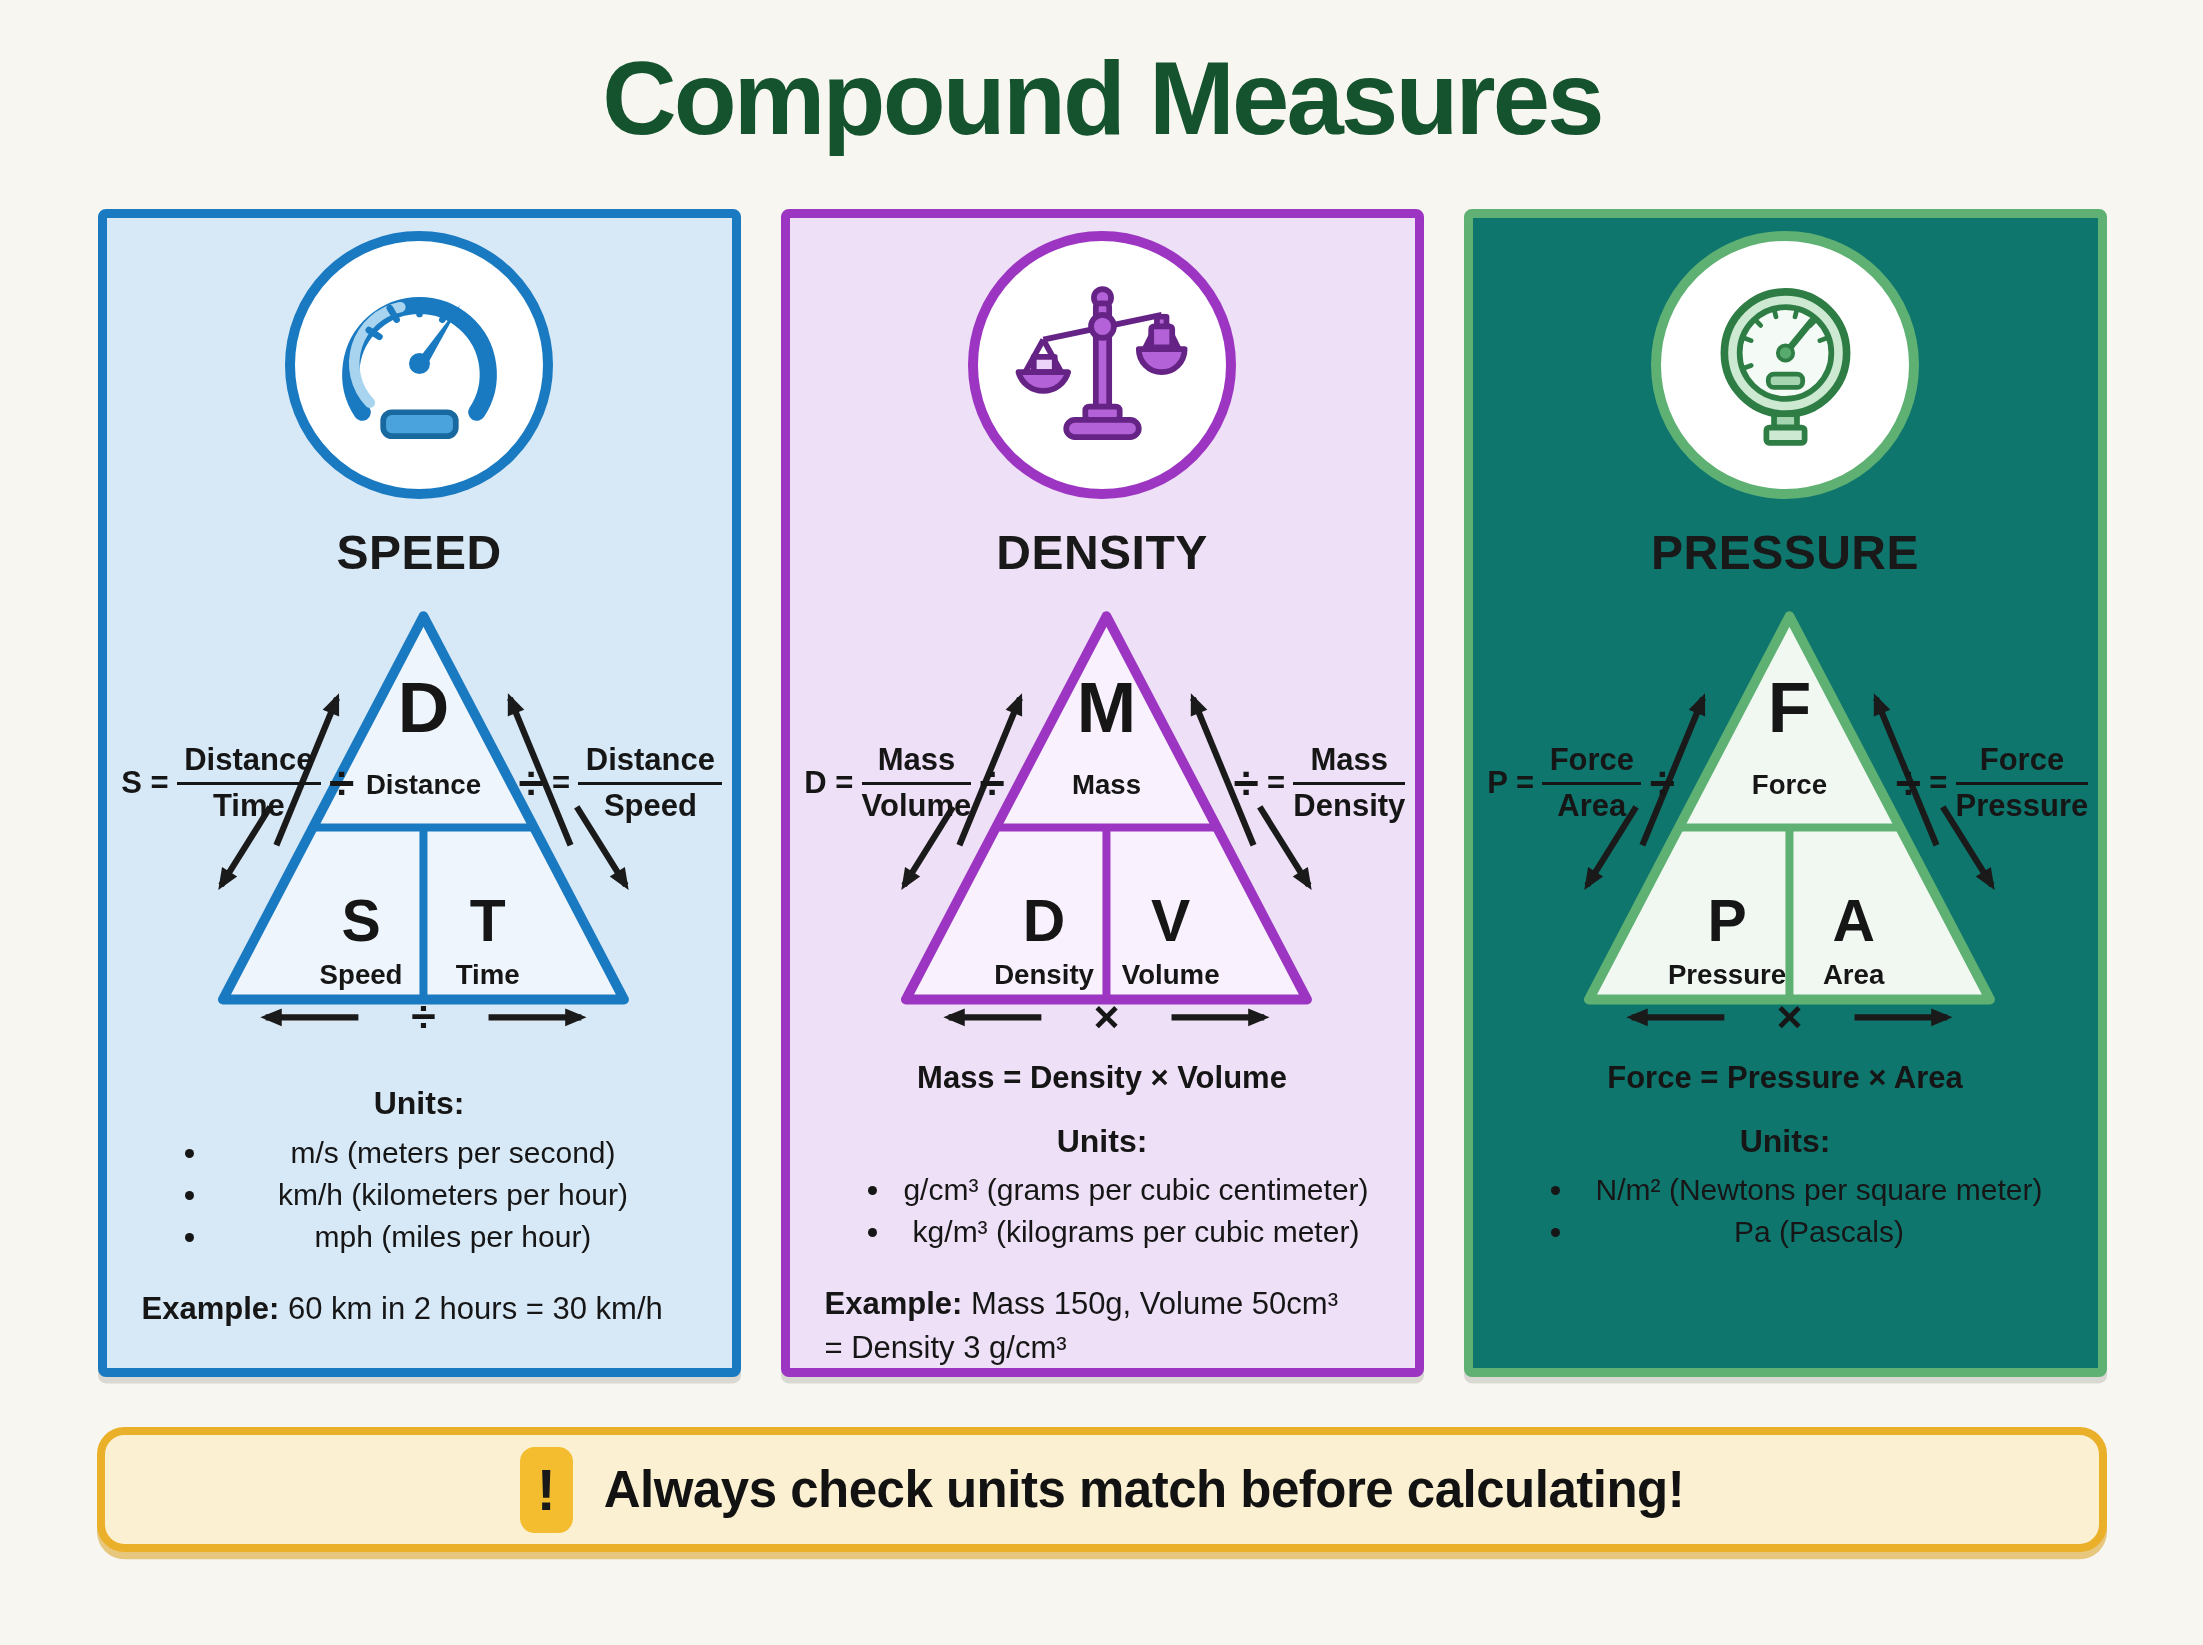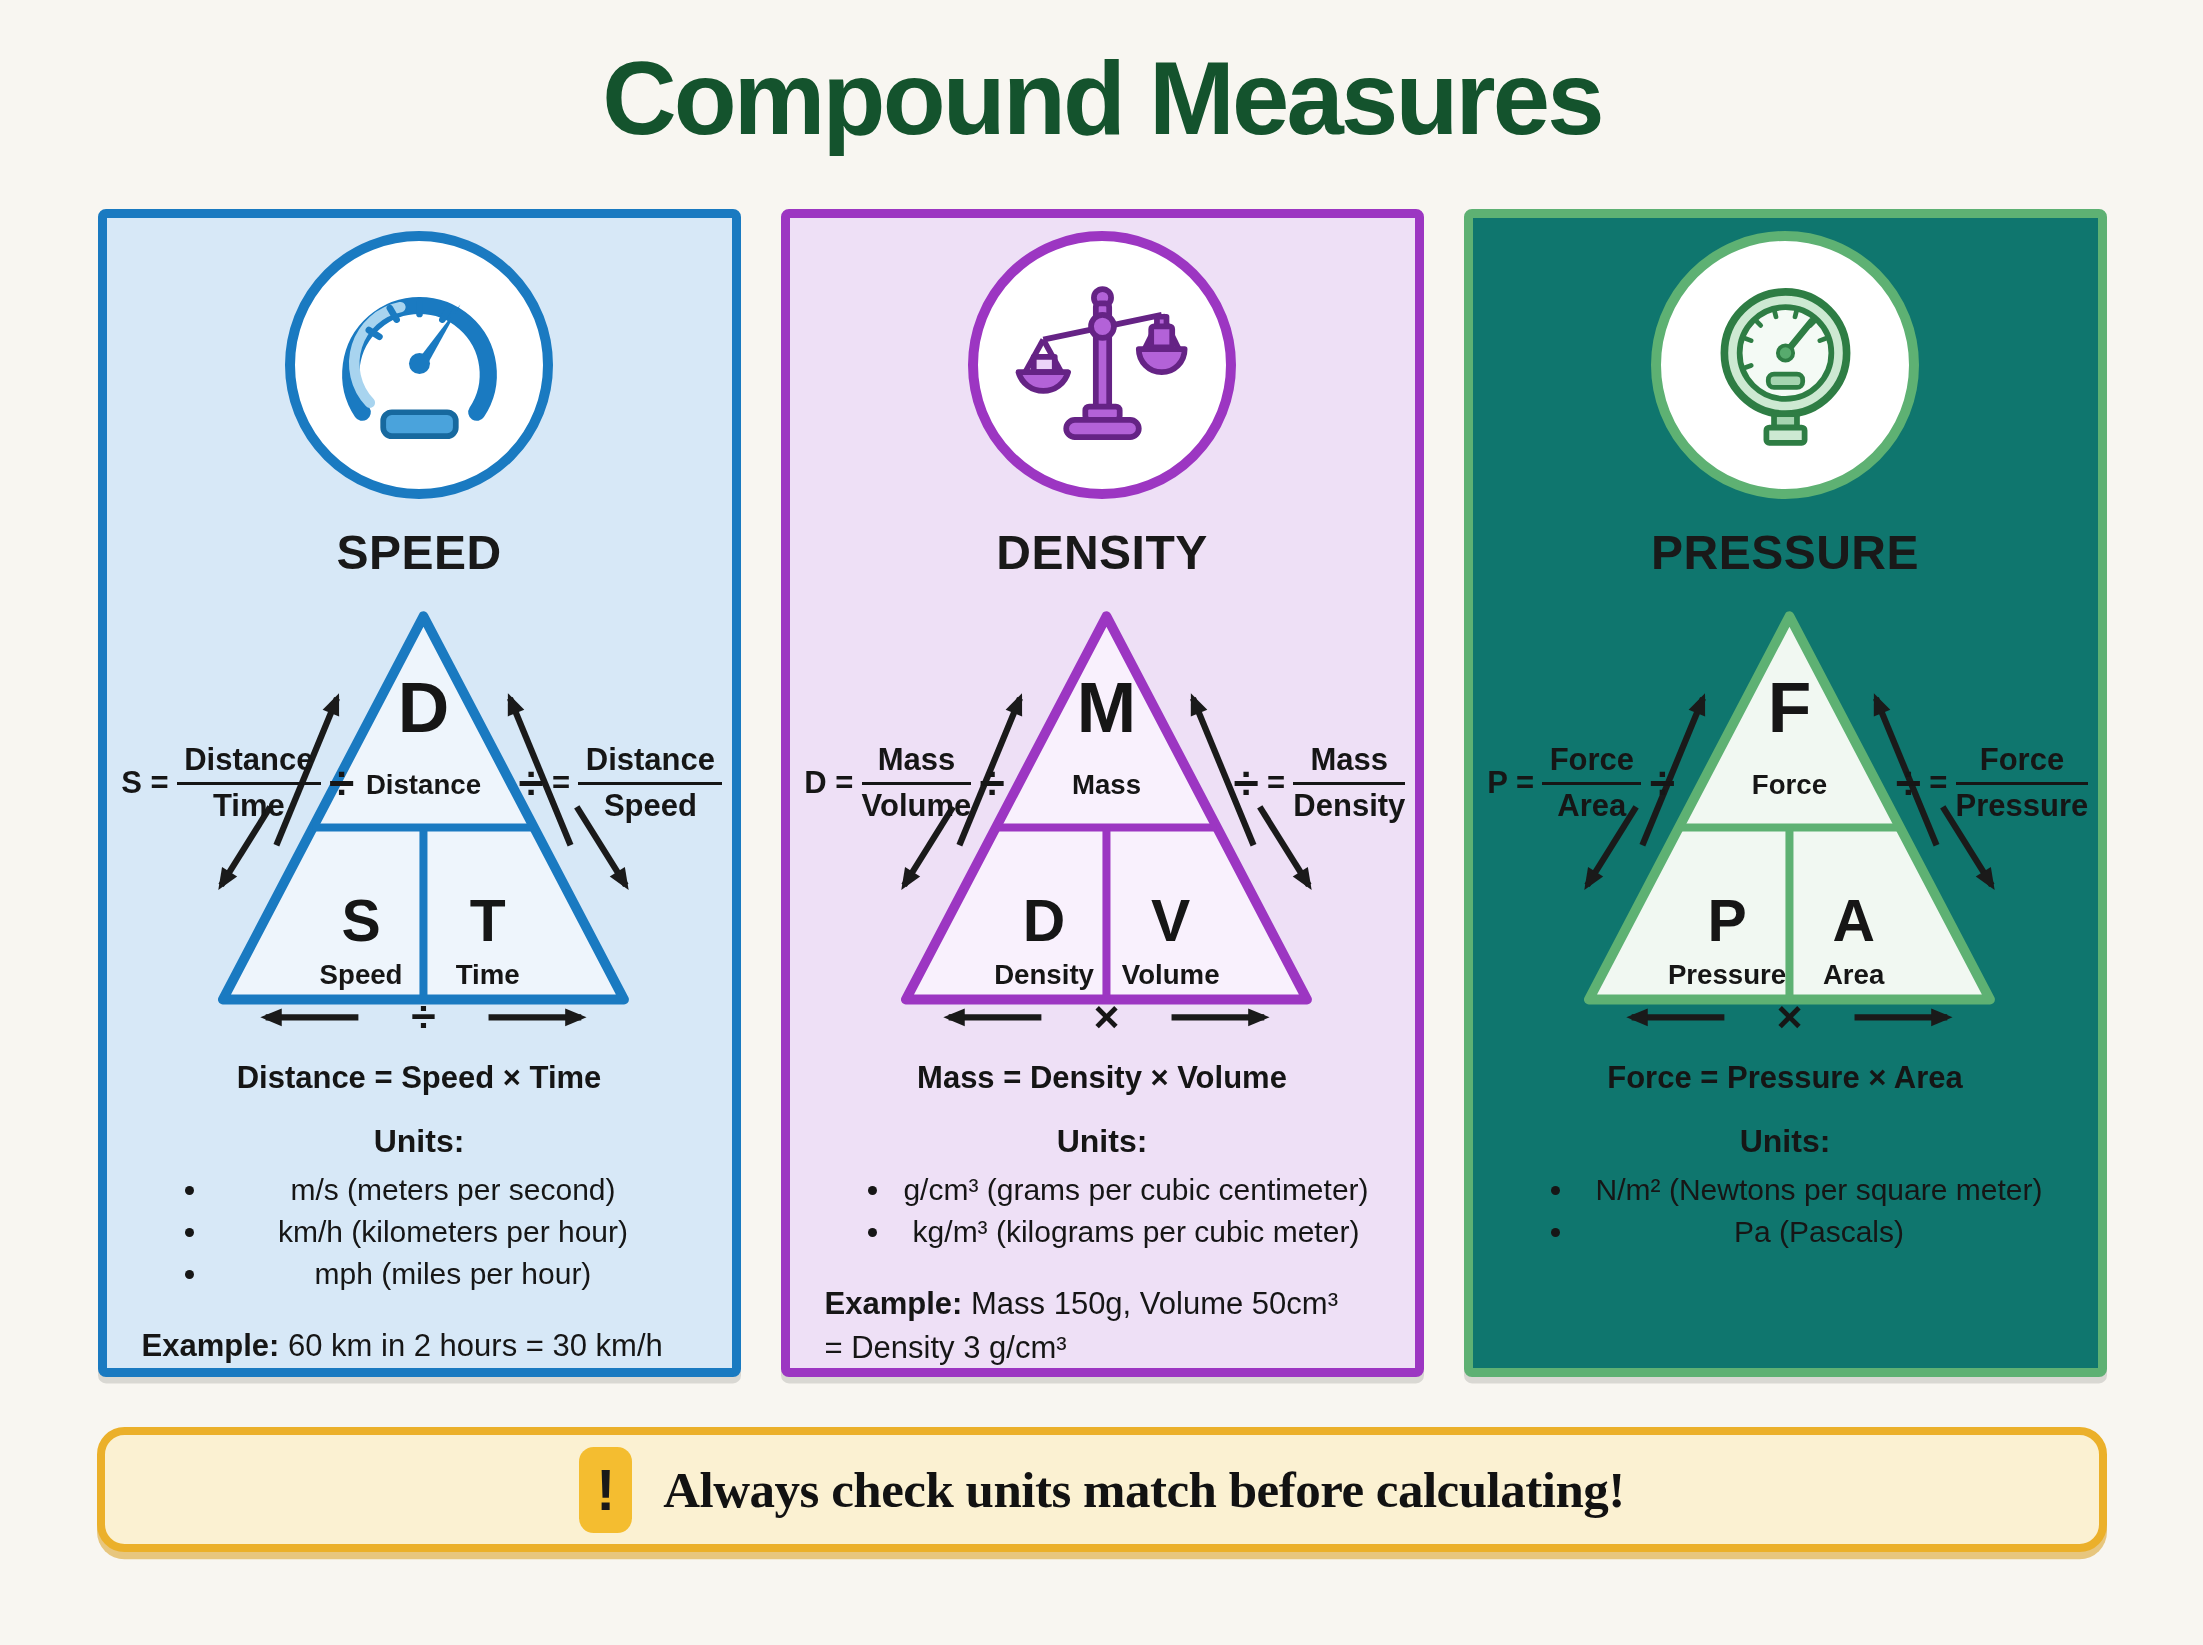--- a/index.html
+++ b/index.html
@@ -132,21 +132,21 @@
     box-shadow: 0 7.3px 0 rgba(216,158,31,0.55);
     display: flex; align-items: center; justify-content: center; gap: 31px;
   }
   .banner-badge {
     width: 53px; height: 86px;
     background: #f4bd30;
     border-radius: 14.7px;
     display: flex; align-items: center; justify-content: center;
     font-size: 57px; font-weight: 800; color: #191919;
   }
-  .banner-text { font-size: 51px; font-weight: 800; color:#121212; letter-spacing: -0.5px; font-family: Liberation Serif, serif; }
+  .banner-text { font-size: 51px; font-weight: 800; color:#121212; letter-spacing: -0.5px; }
 </style>
 </head>
 <body>
 
 <div class="canvas">
 
   <h1 class="page-title">Compound Measures</h1>
 
   <div class="cards">
 
@@ -203,21 +203,20 @@
         <div class="formula formula--right">
           <span class="op">÷</span>
           <span>=</span>
           <span class="frac">
               <span class="num">Distance</span>
               <span class="den">Speed</span>
             </span>
         </div>
       </div>
 
-      <p class="product">Distance = Speed × Time</p>
 
       <div class="units">
         <div class="units-label">Units:</div>
         <ul>
           <li>m/s (meters per second)</li>
           <li>km/h (kilometers per hour)</li>
           <li>mph (miles per hour)</li>
         </ul>
       </div>
 

